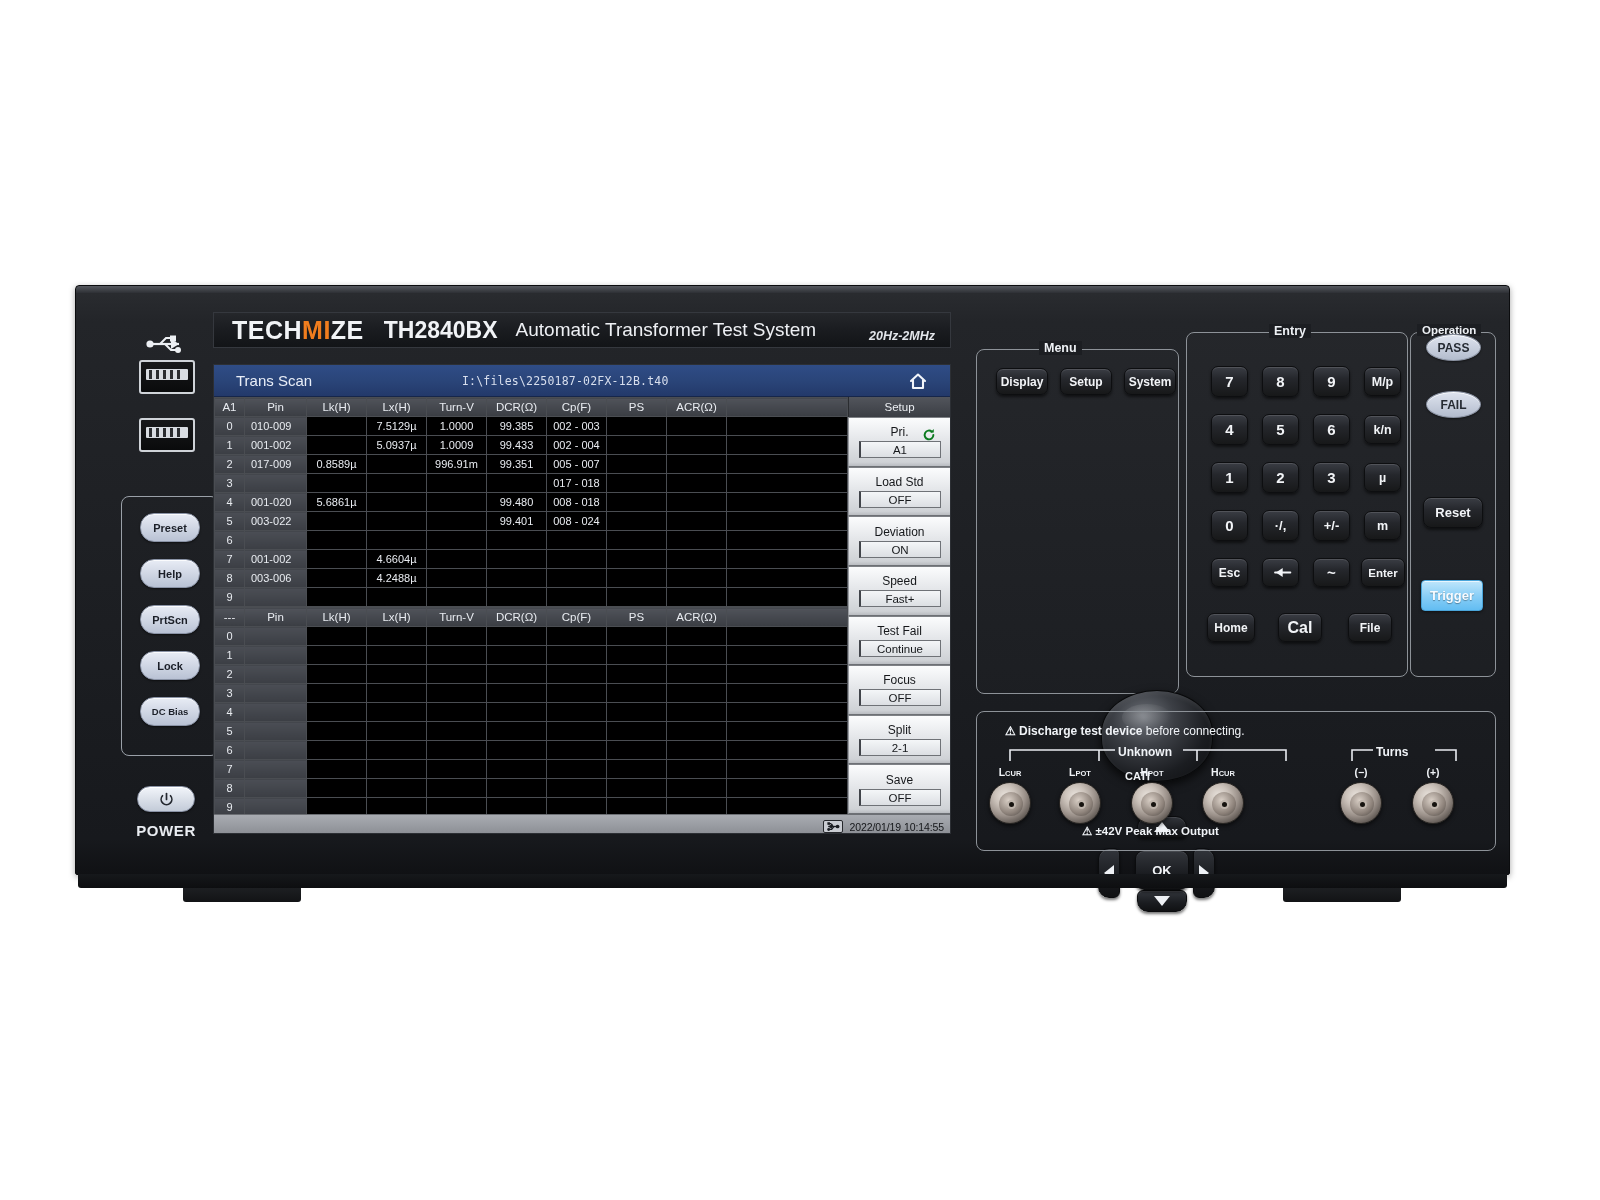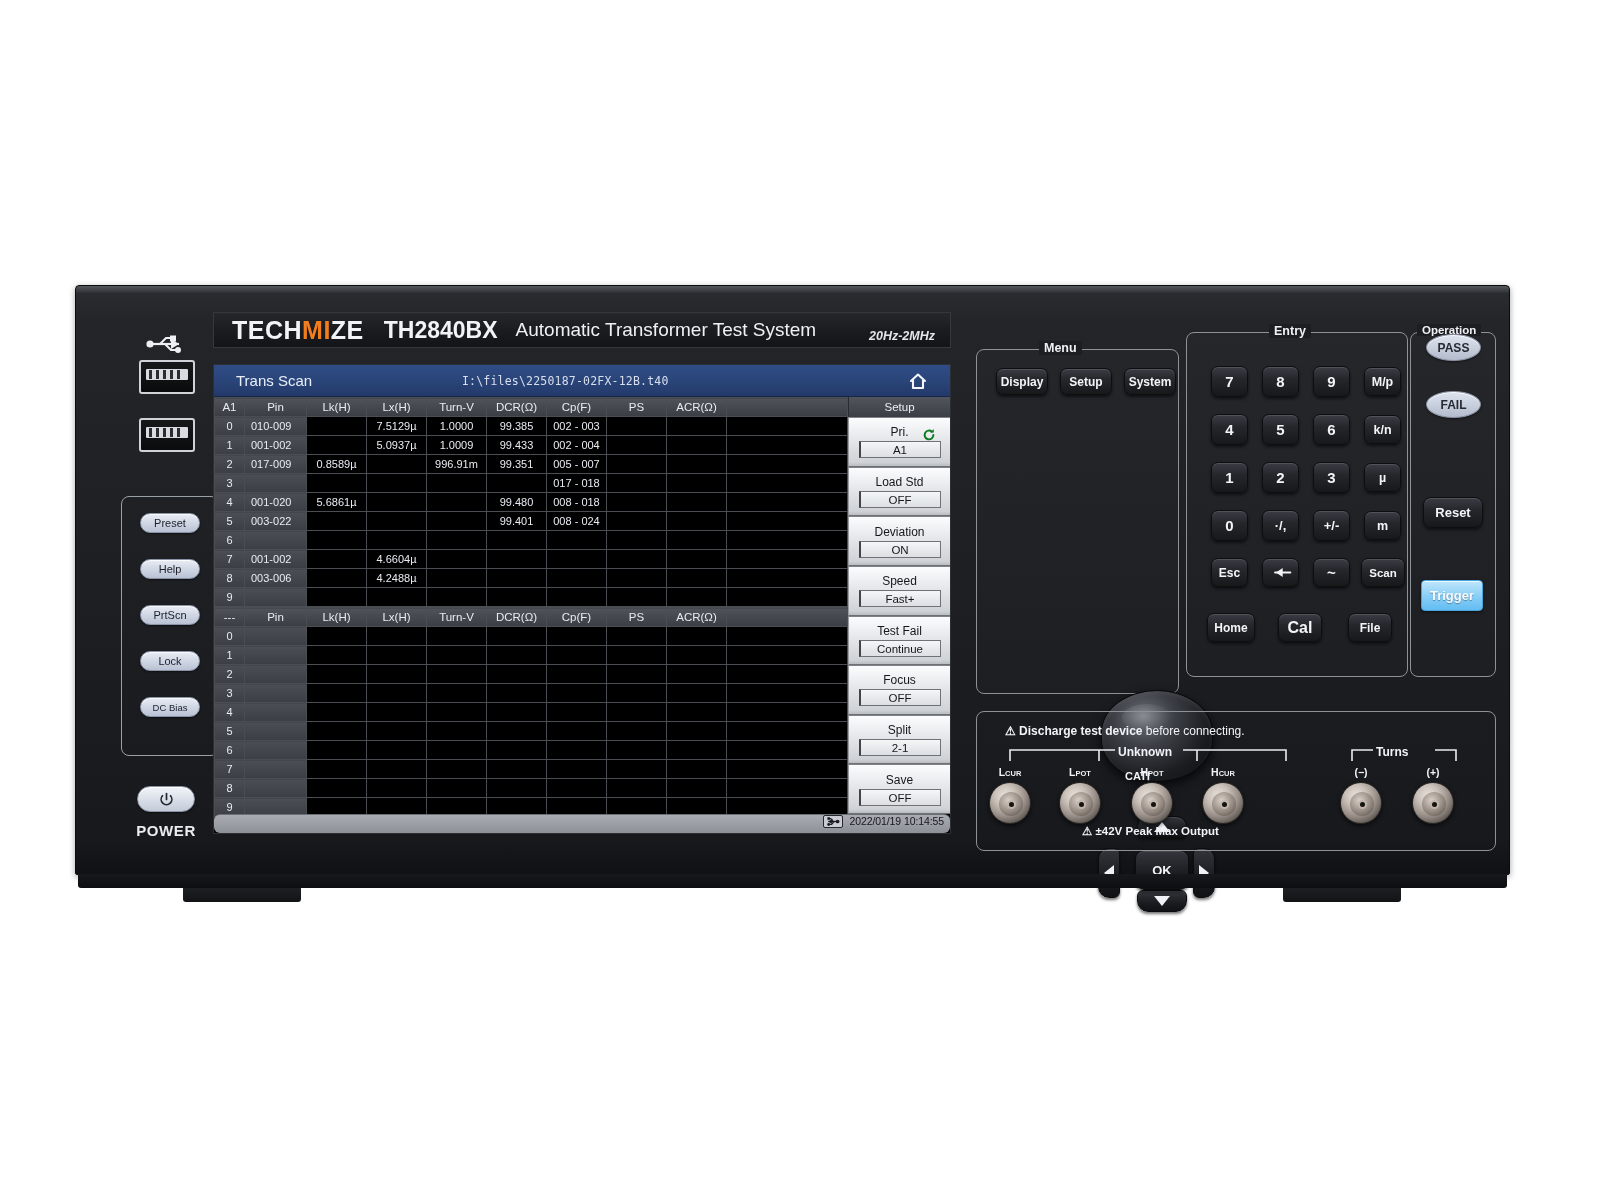--- a/index.html
+++ b/index.html
@@ -55,24 +55,24 @@
     background: repeating-linear-gradient(90deg,#2a2c2f 0 3px,#d8dce1 3px 7px);
   }
   #usb-1 { top:34px; } #usb-2 { top:92px; }
 
   #softbtn-frame {
     position:absolute; left:20px; top:170px; width:98px; height:260px;
     border:1.5px solid #9aa0a8; border-radius:8px;
   }
   .pill-btn {
     position:absolute; left:50%; transform:translateX(-50%);
-    width:60px; height:20px; border-radius:14px;
+    width:60px; height:29px; border-radius:14px;
     background: linear-gradient(180deg,#e8ecf5,#b9c2d4);
     border:1px solid #8a93a6;
-    color:#1b1f28; font-size:11px; font-weight:400;
+    color:#1b1f28; font-size:11px; font-weight:700;
     display:flex; align-items:center; justify-content:center;
     box-shadow: 0 1px 2px rgba(0,0,0,.5), inset 0 1px 0 rgba(255,255,255,.8);
   }
   .pill-btn.small { font-size:9.5px; }
   #pb-0 { top:16px; } #pb-1 { top:62px; } #pb-2 { top:108px; }
   #pb-3 { top:154px; } #pb-4 { top:200px; }
 
   #power-btn {
     position:absolute; left:36px; top:460px; width:58px; height:26px;
     border-radius:13px;
@@ -185,22 +185,22 @@
     color:#eceff3; font-size:11.5px;
     display:flex; align-items:center; justify-content:center;
     border-left:1px solid #2a2c30;
   }
   #refresh-icon { position:absolute; right:14px; top:10px; width:14px; height:14px; }
 
   #statusbar {
     flex:0 0 19px;
     background: linear-gradient(180deg,#a9acb2,#8d9096);
     border-top:1px solid #6c6f74;
-    display:flex; align-items:flex-start; justify-content:flex-end;
-    padding-right:6px; gap:7px;border-radius:6px;
+    display:flex; align-items:flex-end; justify-content:flex-end;
+    padding-right:6px; gap:7px;
   }
   #usb-badge {
     width:20px; height:13px; border:1px solid #25272b; border-radius:2px;
     background:#c9ccd2; display:flex; align-items:center; justify-content:center;
   }
   #timestamp { font-size:10.5px; color:#15171a; letter-spacing:-.1px; }
 
   
   .panel-box {
     position:absolute;
@@ -810,21 +810,21 @@
   <div class="kbtn fn-k" style="left:1288px; top:225px">m</div>
 
   <div class="kbtn fn-k" style="left:1135px; top:272px; font-size:12px">Esc</div>
   <div class="kbtn fn-k" style="left:1186px; top:272px">
     <svg viewBox="0 0 26 12" width="22" height="11">
       <path d="M24 6 H6" stroke="#f2f4f7" stroke-width="2.4" fill="none" stroke-linecap="round"></path>
       <path d="M7 6 l8 -5.2 v10.4 z" fill="#f2f4f7"></path>
     </svg>
   </div>
   <div class="kbtn fn-k" style="left:1237px; top:272px; font-size:15px">~</div>
-  <div class="kbtn wide-k" style="left:1285px; top:272px; font-size:11.5px">Scan</div>
+  <div class="kbtn wide-k" style="left:1285px; top:272px; font-size:11.5px">Enter</div>
 
   <div class="kbtn wide-k" style="left:1131px; top:327px; width:48px; font-size:12px">Home</div>
   <div class="kbtn wide-k" style="left:1202px; top:327px; width:44px; font-size:16px">Cal</div>
   <div class="kbtn wide-k" style="left:1272px; top:327px; width:44px; font-size:12px">File</div>
 
   <div class="panel-box" id="panel-oper">
     <div class="panel-label" style="left:6px; font-size:11.5px">Operation</div>
   </div>
   <div class="lamp" id="lamp-pass">PASS</div>
   <div class="lamp" id="lamp-fail">FAIL</div>

